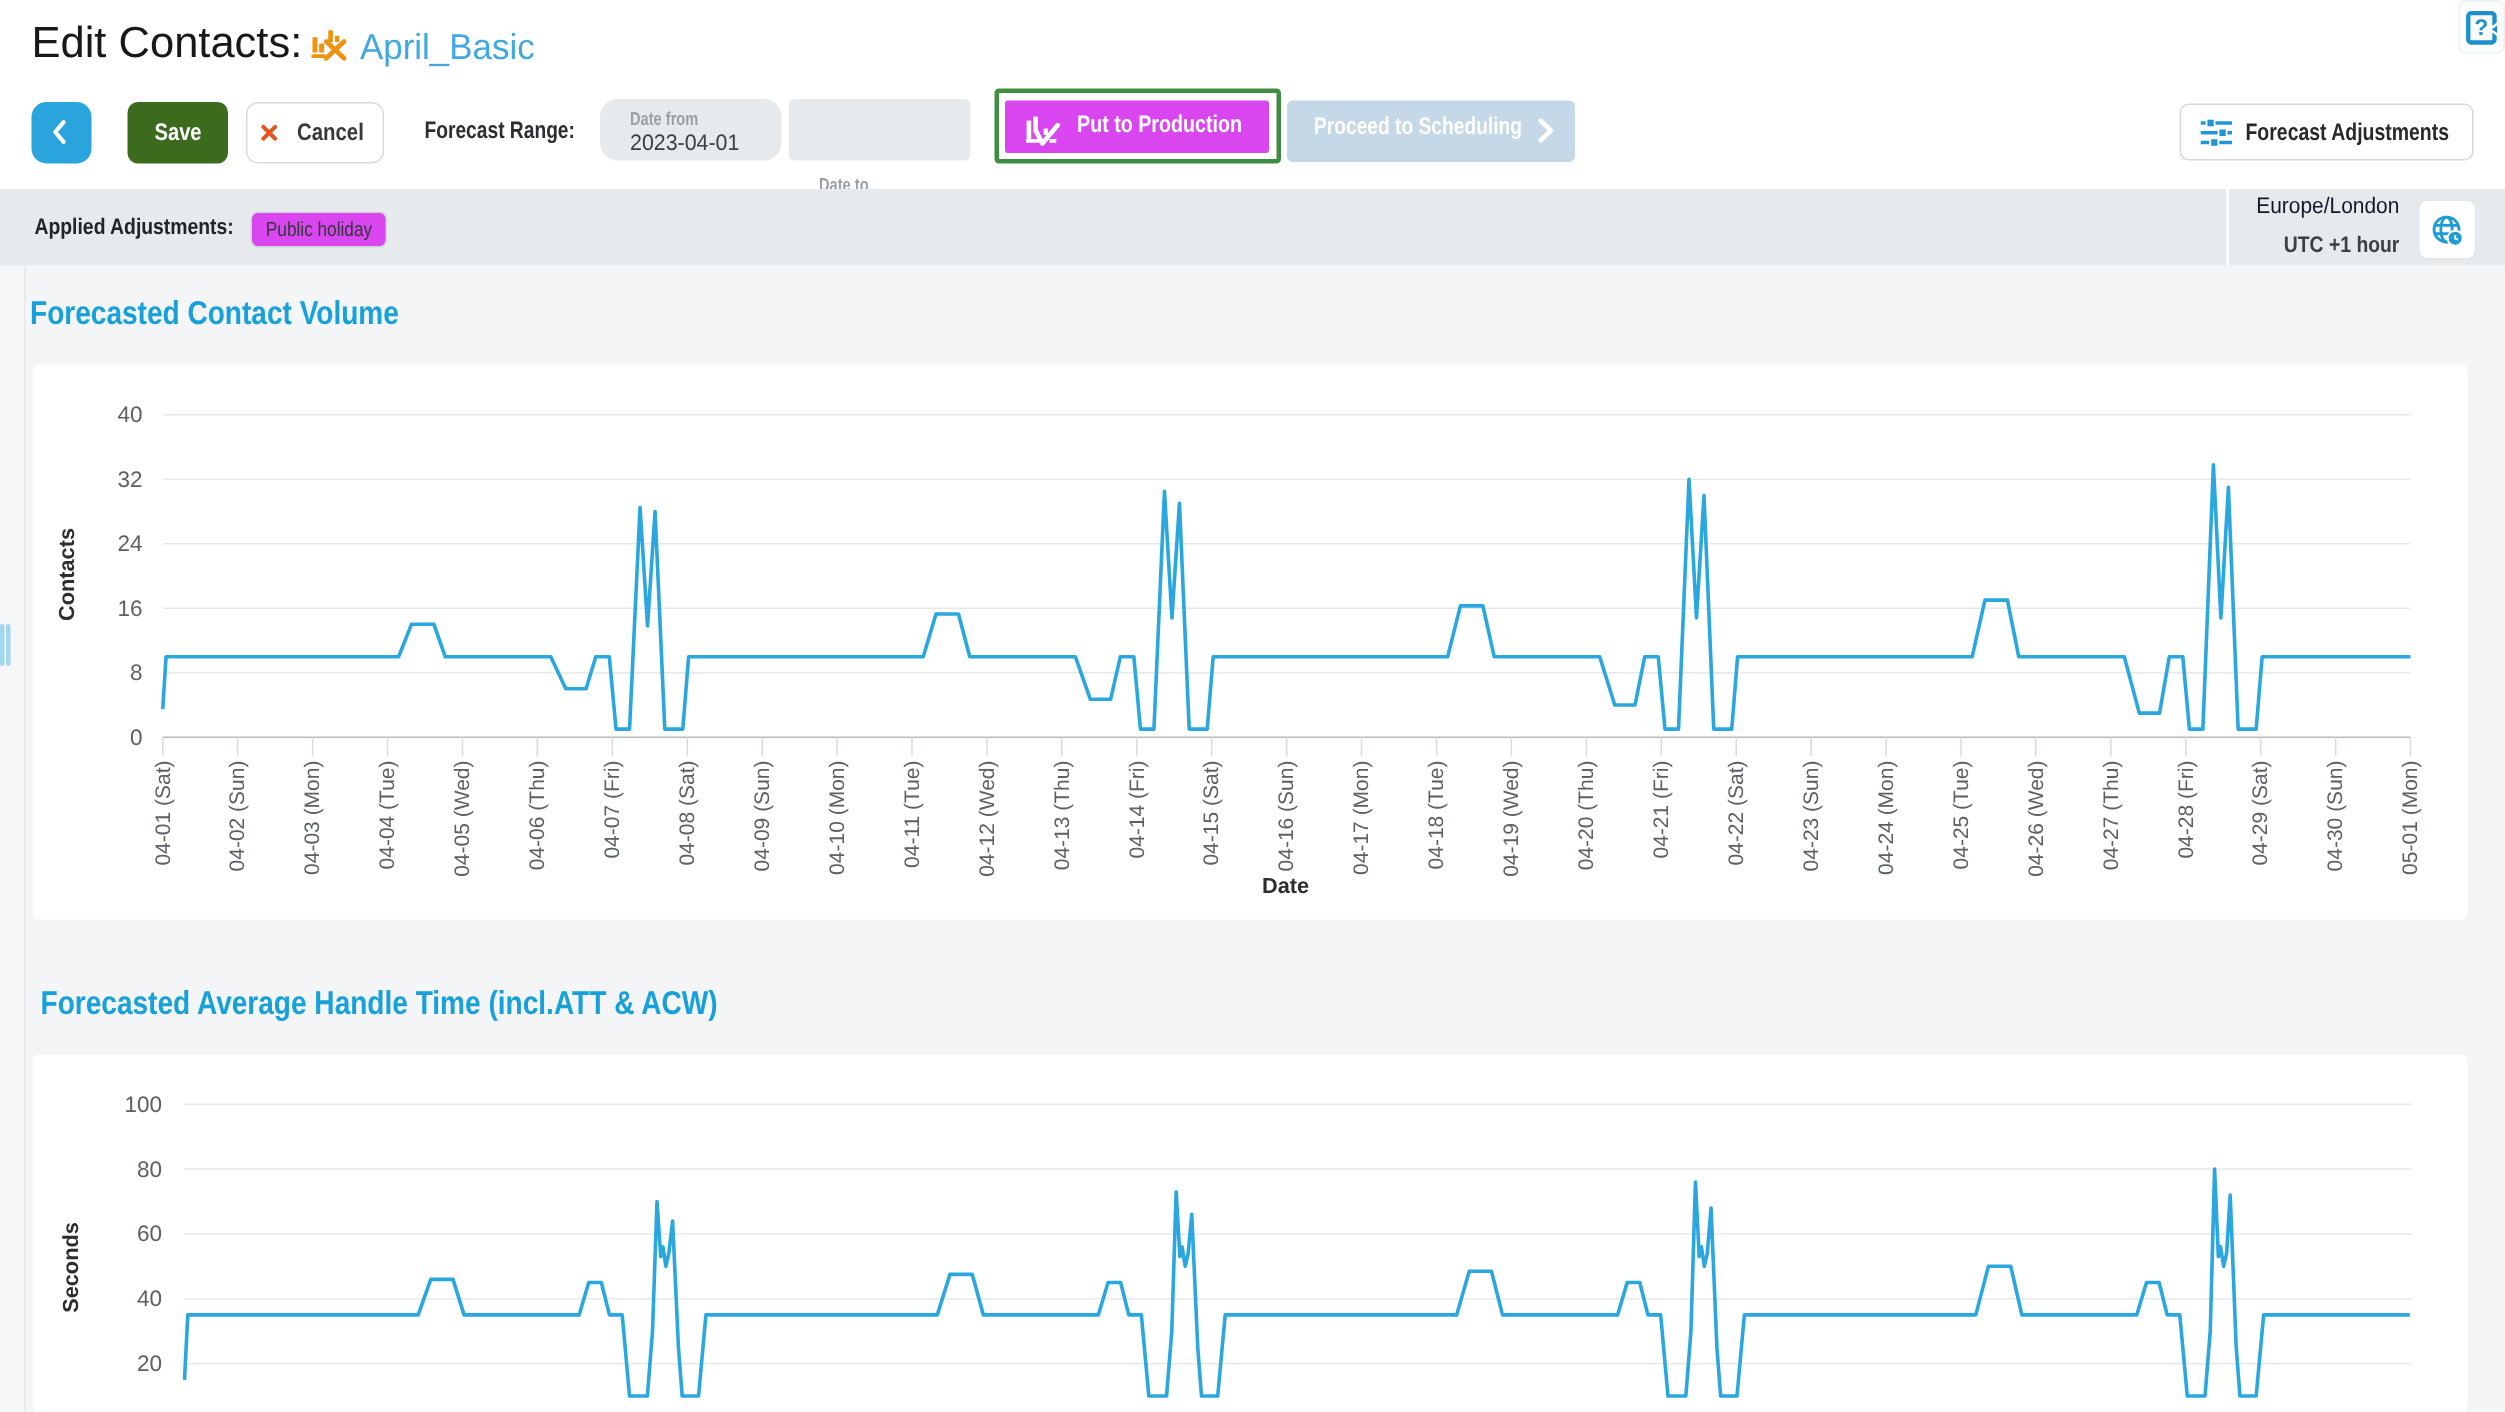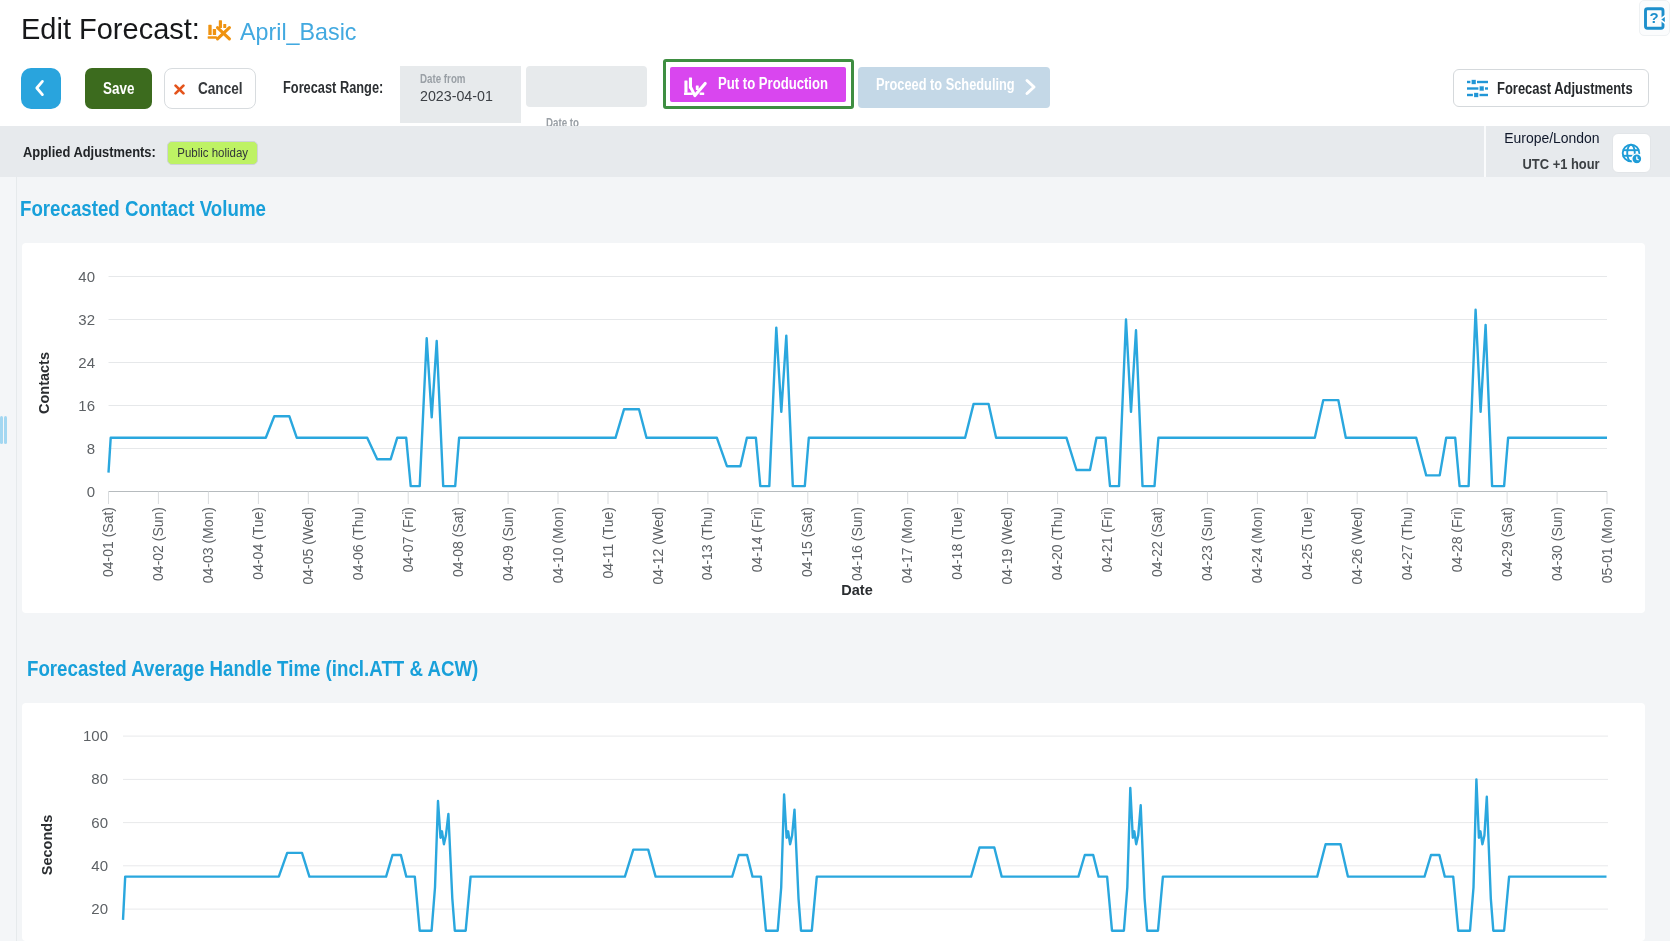--- a/index.html
+++ b/index.html
@@ -7,21 +7,21 @@
     font-family:"Liberation Sans", sans-serif; background:#fff; position:relative; }
   .abs { position:absolute; }
   .cnd { display:inline-block; font-weight:bold; white-space:nowrap;
           transform-origin:left center; }
   .cndc { display:inline-block; font-weight:bold; white-space:nowrap;
           transform-origin:center center; }
 </style>
 </head>
 <body>
 
-<div class="abs" style="left:21px; top:13px; font-size:29px; color:#17181a;">Edit Forecast:</div>
+<div class="abs" style="left:21px; top:13px; font-size:29px; color:#17181a;">Edit Contacts:</div>
 <svg class="abs" style="left:206px; top:16px;" width="26" height="26" viewBox="0 0 28 28">
   <g fill="#ef9311">
     <rect x="2.5" y="9.5" width="3.6" height="11" rx="0.6"></rect>
     <rect x="7.3" y="14" width="3.6" height="6.5" rx="0.6"></rect>
     <rect x="1.8" y="21.8" width="10" height="2.6" rx="0.6"></rect>
     <rect x="13.8" y="4.5" width="3.4" height="8.5" rx="0.6"></rect>
     <rect x="18.6" y="8.5" width="3.2" height="4.5" rx="0.6"></rect>
   </g>
   <g stroke="#ef9311" stroke-width="3.4" stroke-linecap="round">
     <line x1="12.4" y1="12.6" x2="25.2" y2="24.6"></line>
@@ -49,21 +49,21 @@
 
 <div class="abs" style="left:164px; top:68px; width:92px; height:41px; background:#fff; border:1.5px solid #d8dcdf; border-radius:8px; line-height:39px; text-align:center; font-size:16px; color:#36393c;"><svg style="vertical-align:-1px; margin-right:9px;" width="11" height="11" viewBox="0 0 14 14">
       <g stroke="#e4541c" stroke-width="3.4" stroke-linecap="round">
         <line x1="2" y1="2" x2="12" y2="12"></line>
         <line x1="12" y1="2" x2="2" y2="12"></line>
       </g>
     </svg><span class="cndc" style="transform:scaleX(0.85);">Cancel</span></div>
 
 <div class="abs" style="left:283px; top:79px; font-size:16px; color:#2c2f32;"><span class="cnd" style="transform:scaleX(0.80);">Forecast Range:</span></div>
 
-<div class="abs" style="left:400px; top:66px; width:121px; height:57px; background:#e7eaec; border-radius:0; padding:6px 0 0 20px;">
+<div class="abs" style="left:400px; top:66px; width:121px; height:41px; background:#e7eaec; border-radius:12px; padding:6px 0 0 20px;">
   <div style="font-size:12.5px; color:#9aa0a6;"><span class="cnd" style="transform:scaleX(0.78);">Date from</span></div>
   <div style="font-size:15px; color:#3c4045; margin-top:1px;"><span style="display:inline-block; transform:scaleX(0.95); transform-origin:left center; white-space:nowrap;">2023-04-01</span></div>
 </div>
 <div class="abs" style="left:526px; top:66px; width:121px; height:41px; background:#e7eaec; border-radius:4px; padding:6px 0 0 20px;">
   <div style="font-size:12.5px; color:#9aa0a6;margin-top:44px;"><span class="cnd" style="transform:scaleX(0.78);">Date to</span></div>
   <div style="font-size:15px; color:#3c4045; margin-top:1px;"><span style="display:inline-block; transform:scaleX(0.95); transform-origin:left center; white-space:nowrap;">2023-04-30</span></div>
 </div>
 
 <div class="abs" style="left:663px; top:59px; width:191px; height:50px; border:3px solid #3e8e41; border-radius:3px; background:#fff;"></div>
 <div class="abs" style="left:670px; top:67px; width:176px; height:35px; background:#d946ef; border-radius:2px;">
@@ -98,21 +98,21 @@
       <rect x="4" y="0.2" width="5.4" height="5.6"></rect>
       <rect x="12" y="6.7" width="5.4" height="5.6"></rect>
       <rect x="6.5" y="13.2" width="5.4" height="5.6"></rect>
     </g>
   </svg>
   <div class="abs" style="left:43px; top:10px; font-size:16px; color:#26292c;"><span class="cnd" style="transform:scaleX(0.81);">Forecast Adjustments</span></div>
 </div>
 
 <div class="abs" style="left:0; top:126px; width:1670px; height:51px; background:#e7eaed;">
   <div class="abs" style="left:23px; top:16.5px; font-size:15px; color:#222528;"><span class="cnd" style="transform:scaleX(0.86);">Applied Adjustments:</span></div>
-  <div class="abs" style="left:167px; top:15px; width:91px; height:24px; background:#bef264; border:1px solid #ced3d7; border-radius:5px; text-align:center; line-height:22px; font-size:13.5px; color:#33373a;"><span style="display:inline-block; transform:scaleX(0.85); white-space:nowrap;">Public holiday</span></div>
+  <div class="abs" style="left:167px; top:15px; width:91px; height:24px; background:#d946ef; border:1px solid #ced3d7; border-radius:5px; text-align:center; line-height:22px; font-size:13.5px; color:#33373a;"><span style="display:inline-block; transform:scaleX(0.85); white-space:nowrap;">Public holiday</span></div>
   <div class="abs" style="left:1484px; top:0; width:2px; height:51px; background:#fafbfc;"></div>
   <div class="abs" style="left:1395px; top:3px; width:205px; height:17px; font-size:15px; color:#0f172a; text-align:right;"><span style="display:inline-block; transform:scaleX(0.93); transform-origin:right center; white-space:nowrap;">Europe/London</span></div>
   <div class="abs" style="left:1395px; top:28.5px; width:205px; height:17px; font-size:15px; font-weight:bold; color:#3c4043; text-align:right;text-decoration:underline;"><span class="cnd" style="transform:scaleX(0.86); transform-origin:right center;">UTC +1 hour</span></div>
   <div class="abs" style="left:1612px; top:6.5px; width:39px; height:40px; background:#fff; border:1px solid #e2e5e8; border-radius:6px;">
     <svg class="abs" style="left:8px; top:9px;" width="22" height="22" viewBox="0 0 22 22">
       <g fill="none" stroke="#1e9cd7" stroke-width="1.9">
         <circle cx="10" cy="10" r="8.3"></circle>
         <ellipse cx="10" cy="10" rx="3.8" ry="8.3"></ellipse>
         <line x1="1.7" y1="7.2" x2="18.3" y2="7.2"></line>
         <line x1="1.7" y1="12.8" x2="18.3" y2="12.8"></line>

